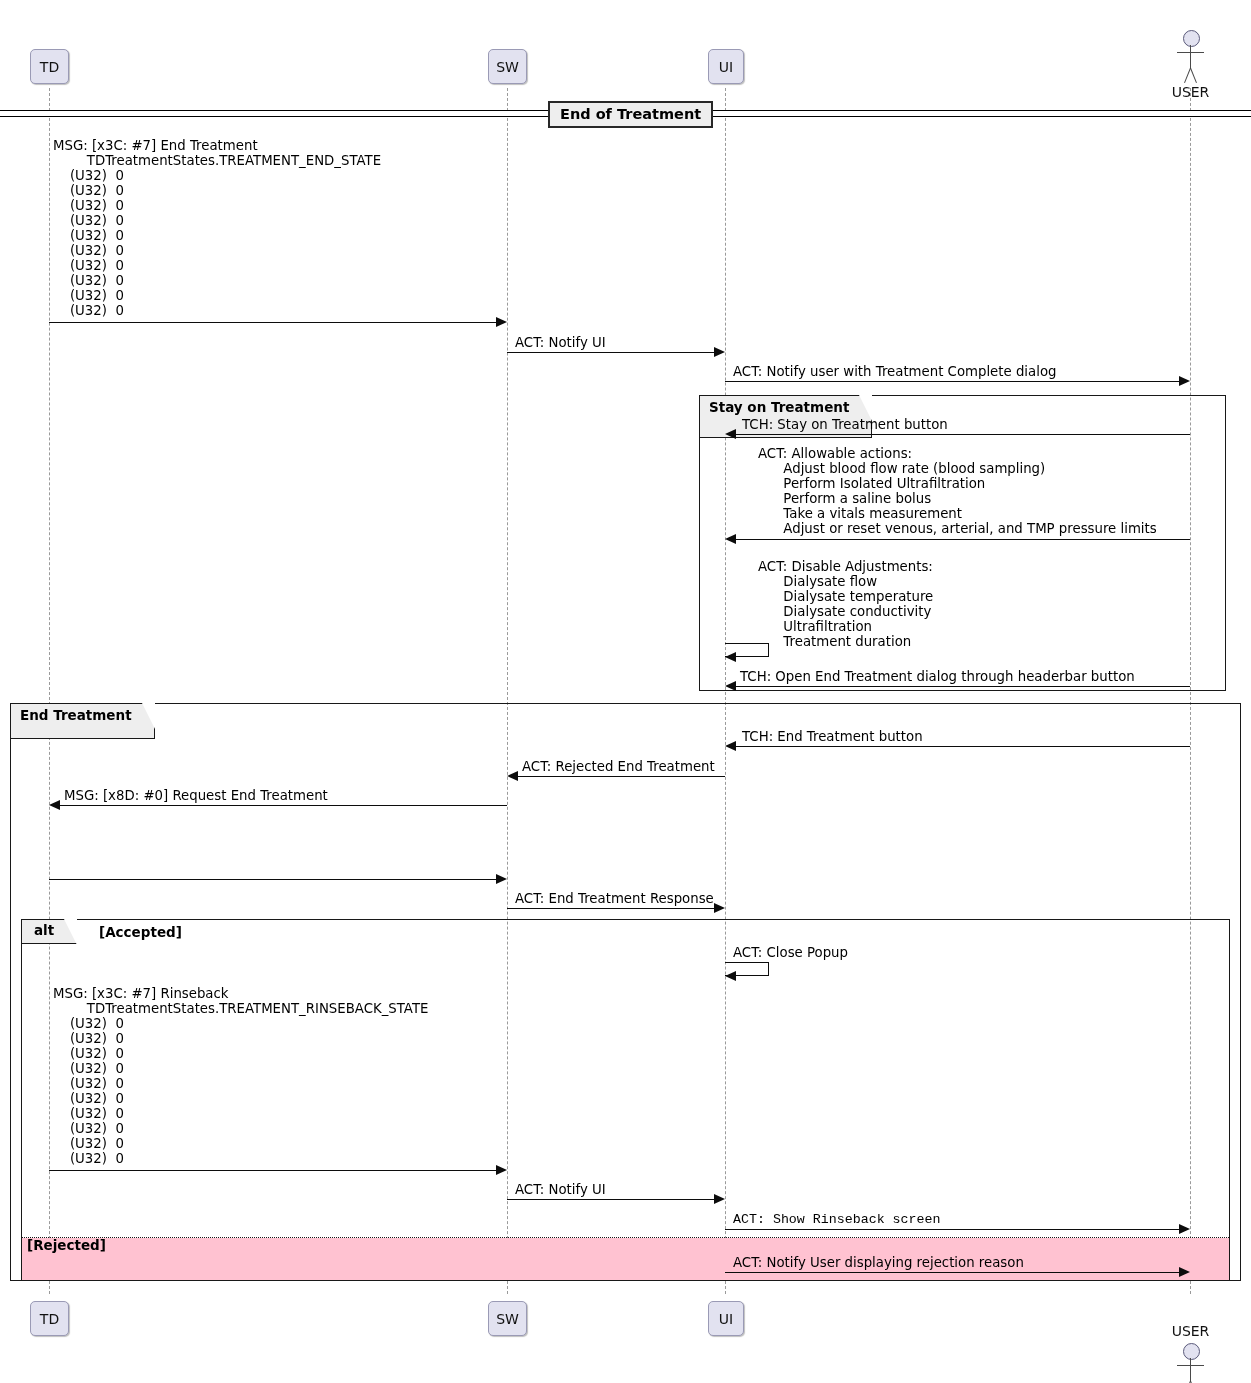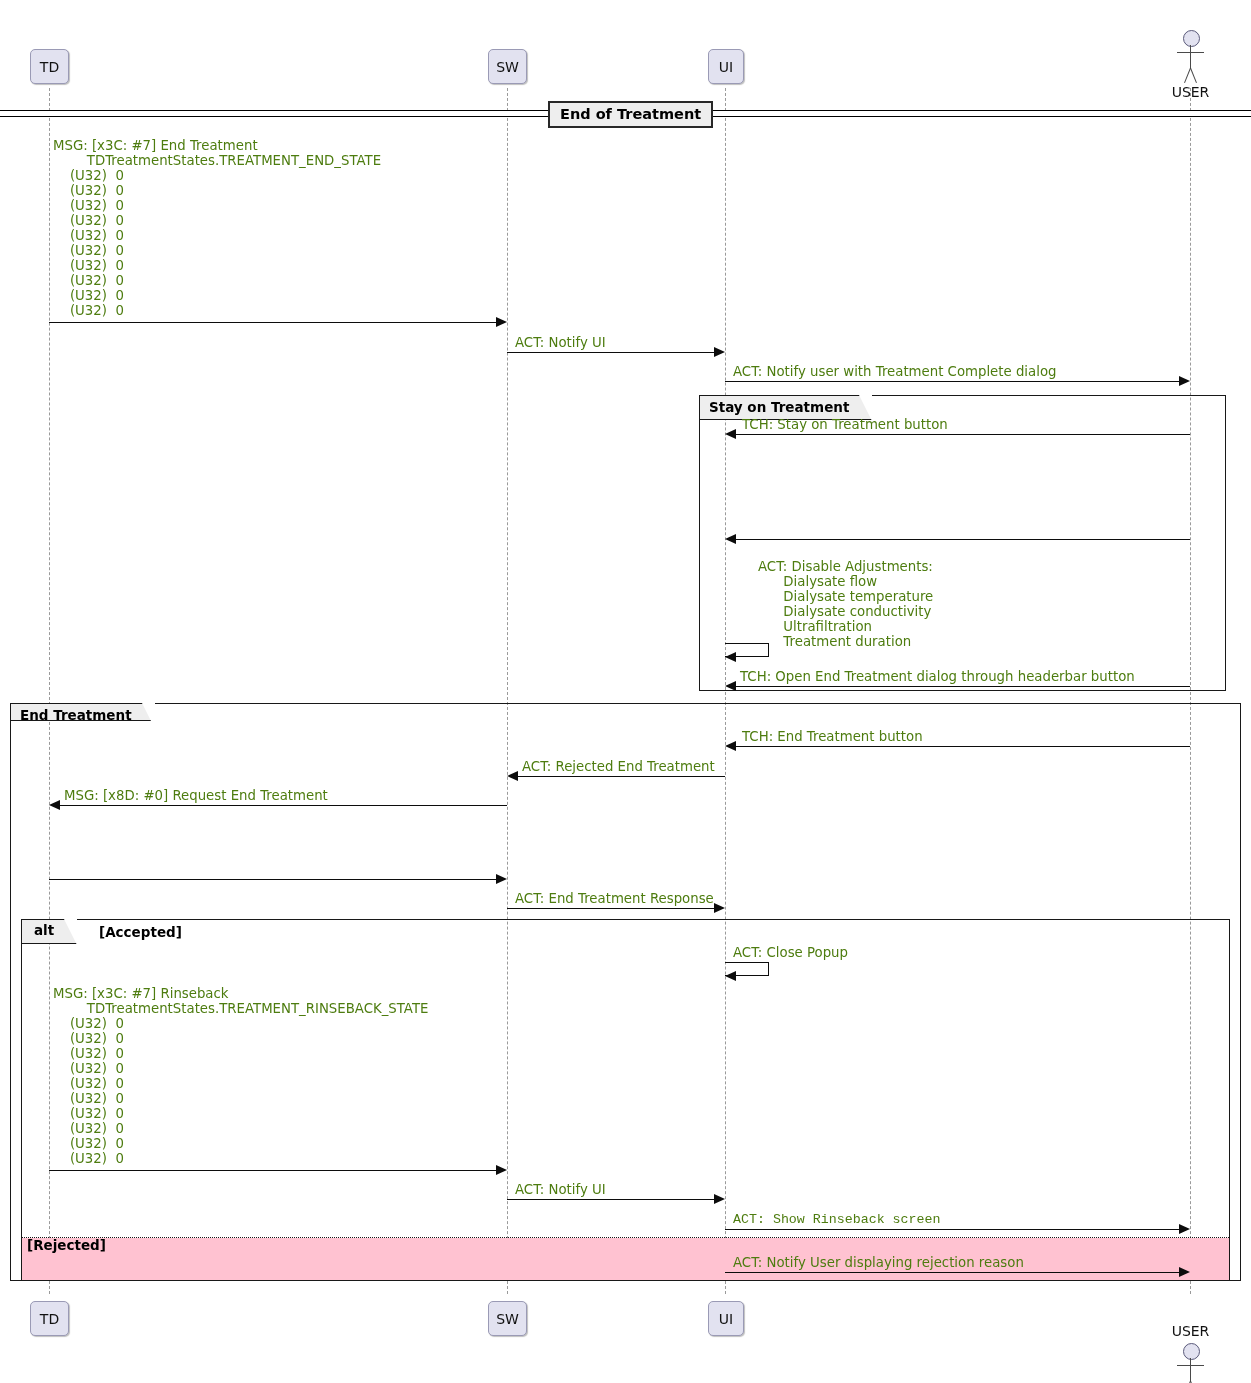--- a/index.html
+++ b/index.html
@@ -43,21 +43,21 @@
     border-left:13px solid transparent;border-top:26px solid #fff;
   }
   .frag-guard{position:absolute;font-weight:bold;font-size:13.5px;color:#000;white-space:nowrap;}
   .alt-sep{position:absolute;border-top:1.6px dotted #181818;}
   .rejected-fill{position:absolute;background:#FFC2D1;}
 
   
   .msgline{position:absolute;height:0;border-top:1.2px solid #0c0c0c;}
   .arrowR{position:absolute;width:0;height:0;border-top:5px solid transparent;border-bottom:5px solid transparent;border-left:11px solid #0c0c0c;}
   .arrowL{position:absolute;width:0;height:0;border-top:5px solid transparent;border-bottom:5px solid transparent;border-right:11px solid #0c0c0c;}
-  .msglabel{position:absolute;font-size:13.3px;color:#4d7c0f;white-space:pre;line-height:15px;}
+  .msglabel{position:absolute;font-size:13.3px;color:#000000;white-space:pre;line-height:15px;}
   .selfcall{position:absolute;border:1.2px solid #0c0c0c;border-left:none;box-sizing:border-box;}
 </style>
 </head>
 <body>
 
 <div id="canvas">
 
   <div class="lifeline" style="left:49px;top:88px;height:1206px;"></div>
   <div class="lifeline" style="left:507px;top:88px;height:1206px;"></div>
   <div class="lifeline" style="left:725px;top:88px;height:1206px;"></div>
@@ -78,26 +78,26 @@
     <div class="arms"></div>
     <div class="leg1"></div>
     <div class="leg2"></div>
     <div class="lbl">USER</div>
   </div>
 
   <div class="divider" style="top:110px;"></div>
   <div class="divider-label" style="left:548px;top:101px;">End of Treatment</div>
 
   <div class="frag" style="left:699px;top:395px;width:527px;height:296px;"></div>
-  <div class="frag-tab" style="left:700px;top:396px;height:24px;">
+  <div class="frag-tab" style="left:700px;top:396px;height:42px;">
     <span>Stay on Treatment</span>
   </div>
 
   <div class="frag" style="left:10px;top:703px;width:1231px;height:578px;"></div>
-  <div class="frag-tab" style="left:11px;top:704px;height:17px;">
+  <div class="frag-tab" style="left:11px;top:704px;height:35px;">
     <span>End Treatment</span>
   </div>
 
   <div class="rejected-fill" style="left:22px;top:1238px;width:1207px;height:42px;"></div>
   <div class="frag" style="left:21px;top:919px;width:1209px;height:362px;"></div>
   <div class="frag-tab" style="left:22px;top:920px;height:24px;padding:2px 22px 3px 12px;">
     <span>alt</span>
   </div>
   <div class="frag-guard" style="left:99px;top:924px;">[Accepted]</div>
   <div class="alt-sep" style="left:22px;top:1237px;width:1207px;"></div>
@@ -123,20 +123,26 @@
   <div class="arrowR" style="left:714px;top:347px;"></div>
 
   <div class="msglabel" style="left:733px;top:364px;">ACT: Notify user with Treatment Complete dialog</div>
   <div class="msgline" style="left:725px;top:381px;width:454px;"></div>
   <div class="arrowR" style="left:1179px;top:376px;"></div>
 
   <div class="msglabel" style="left:742px;top:417px;">TCH: Stay on Treatment button</div>
   <div class="msgline" style="left:736px;top:434px;width:454px;"></div>
   <div class="arrowL" style="left:725px;top:429px;"></div>
 
+  <div class="msglabel" style="left:758px;top:446px;">ACT: Allowable actions:
+      Adjust blood flow rate (blood sampling)
+      Perform Isolated Ultrafiltration
+      Perform a saline bolus
+      Take a vitals measurement
+      Adjust or reset venous, arterial, and TMP pressure limits</div>
   <div class="msgline" style="left:736px;top:539px;width:454px;"></div>
   <div class="arrowL" style="left:725px;top:534px;"></div>
 
   <div class="msglabel" style="left:758px;top:551px;margin-top:8px;">ACT: Disable Adjustments:
       Dialysate flow
       Dialysate temperature
       Dialysate conductivity
       Ultrafiltration
       Treatment duration</div>
   <div class="selfcall" style="left:725px;top:643px;width:44px;height:14px;"></div>

